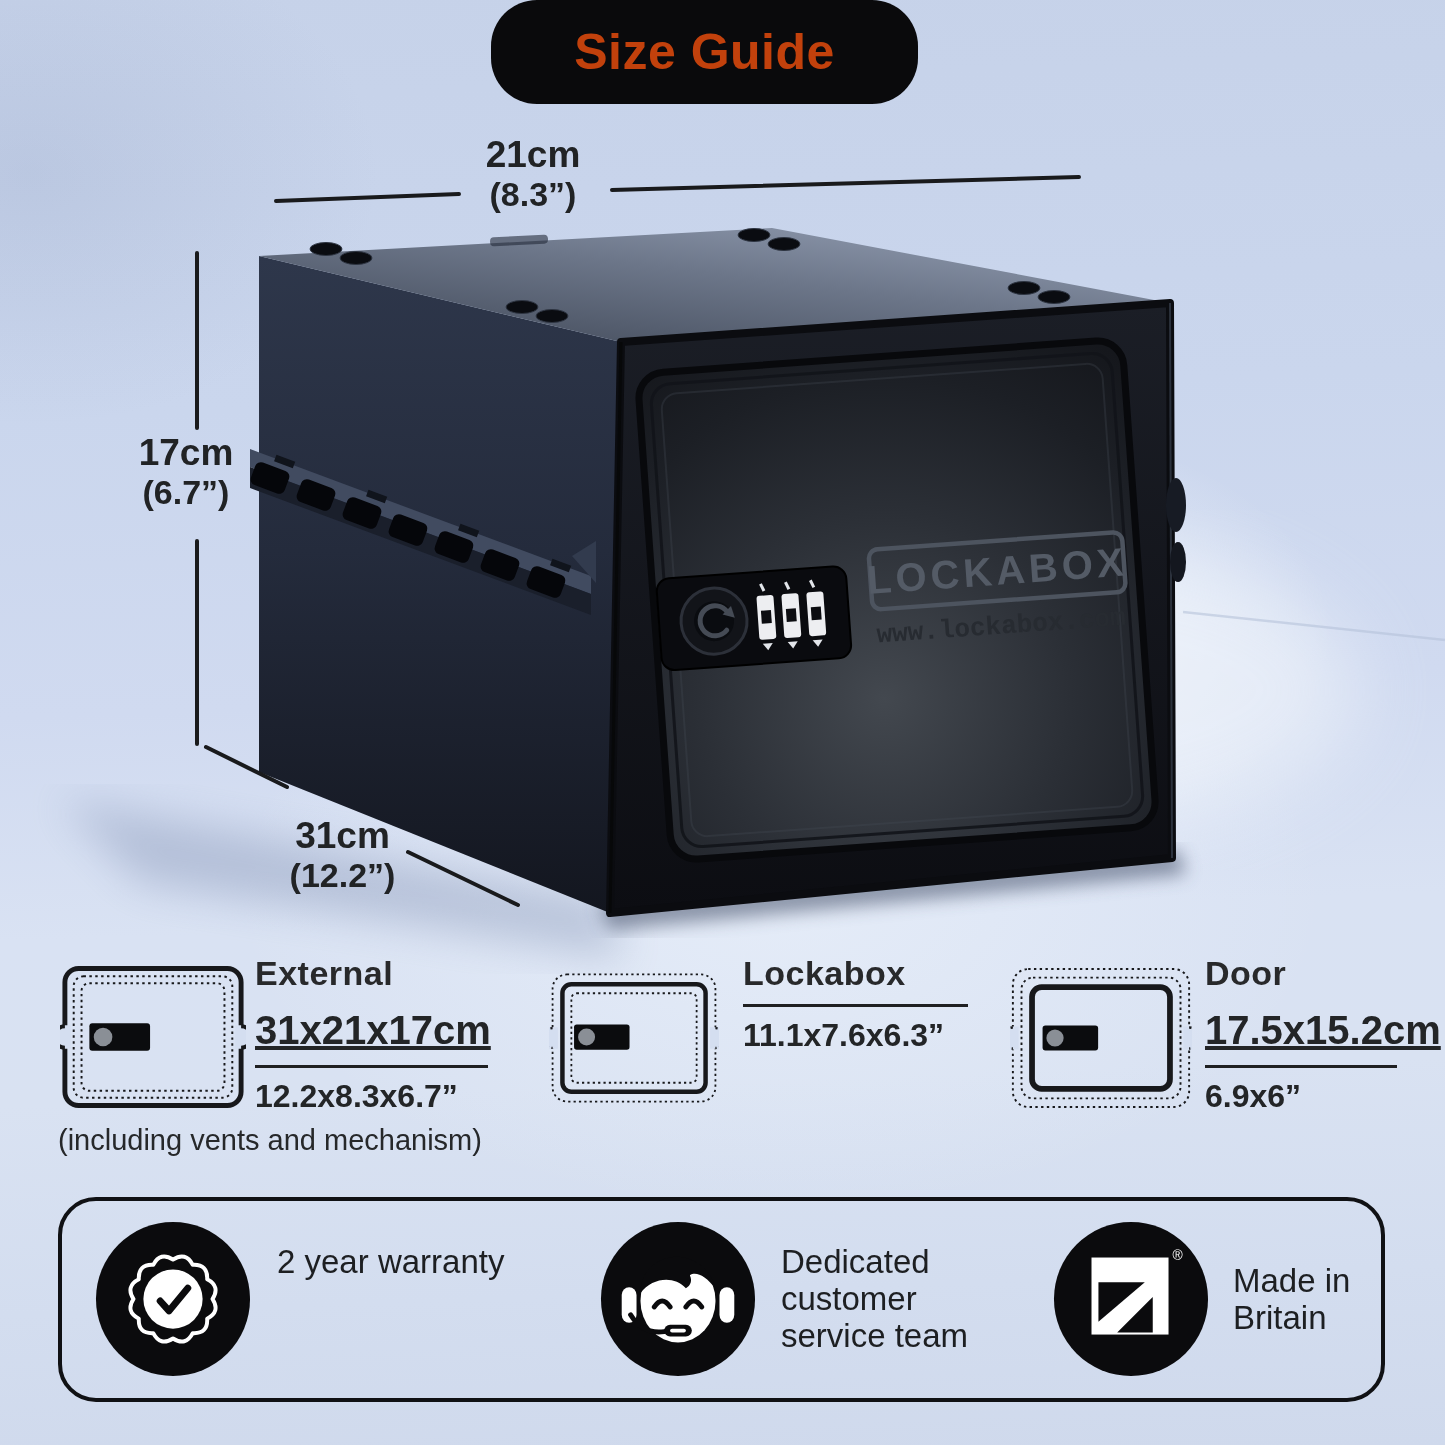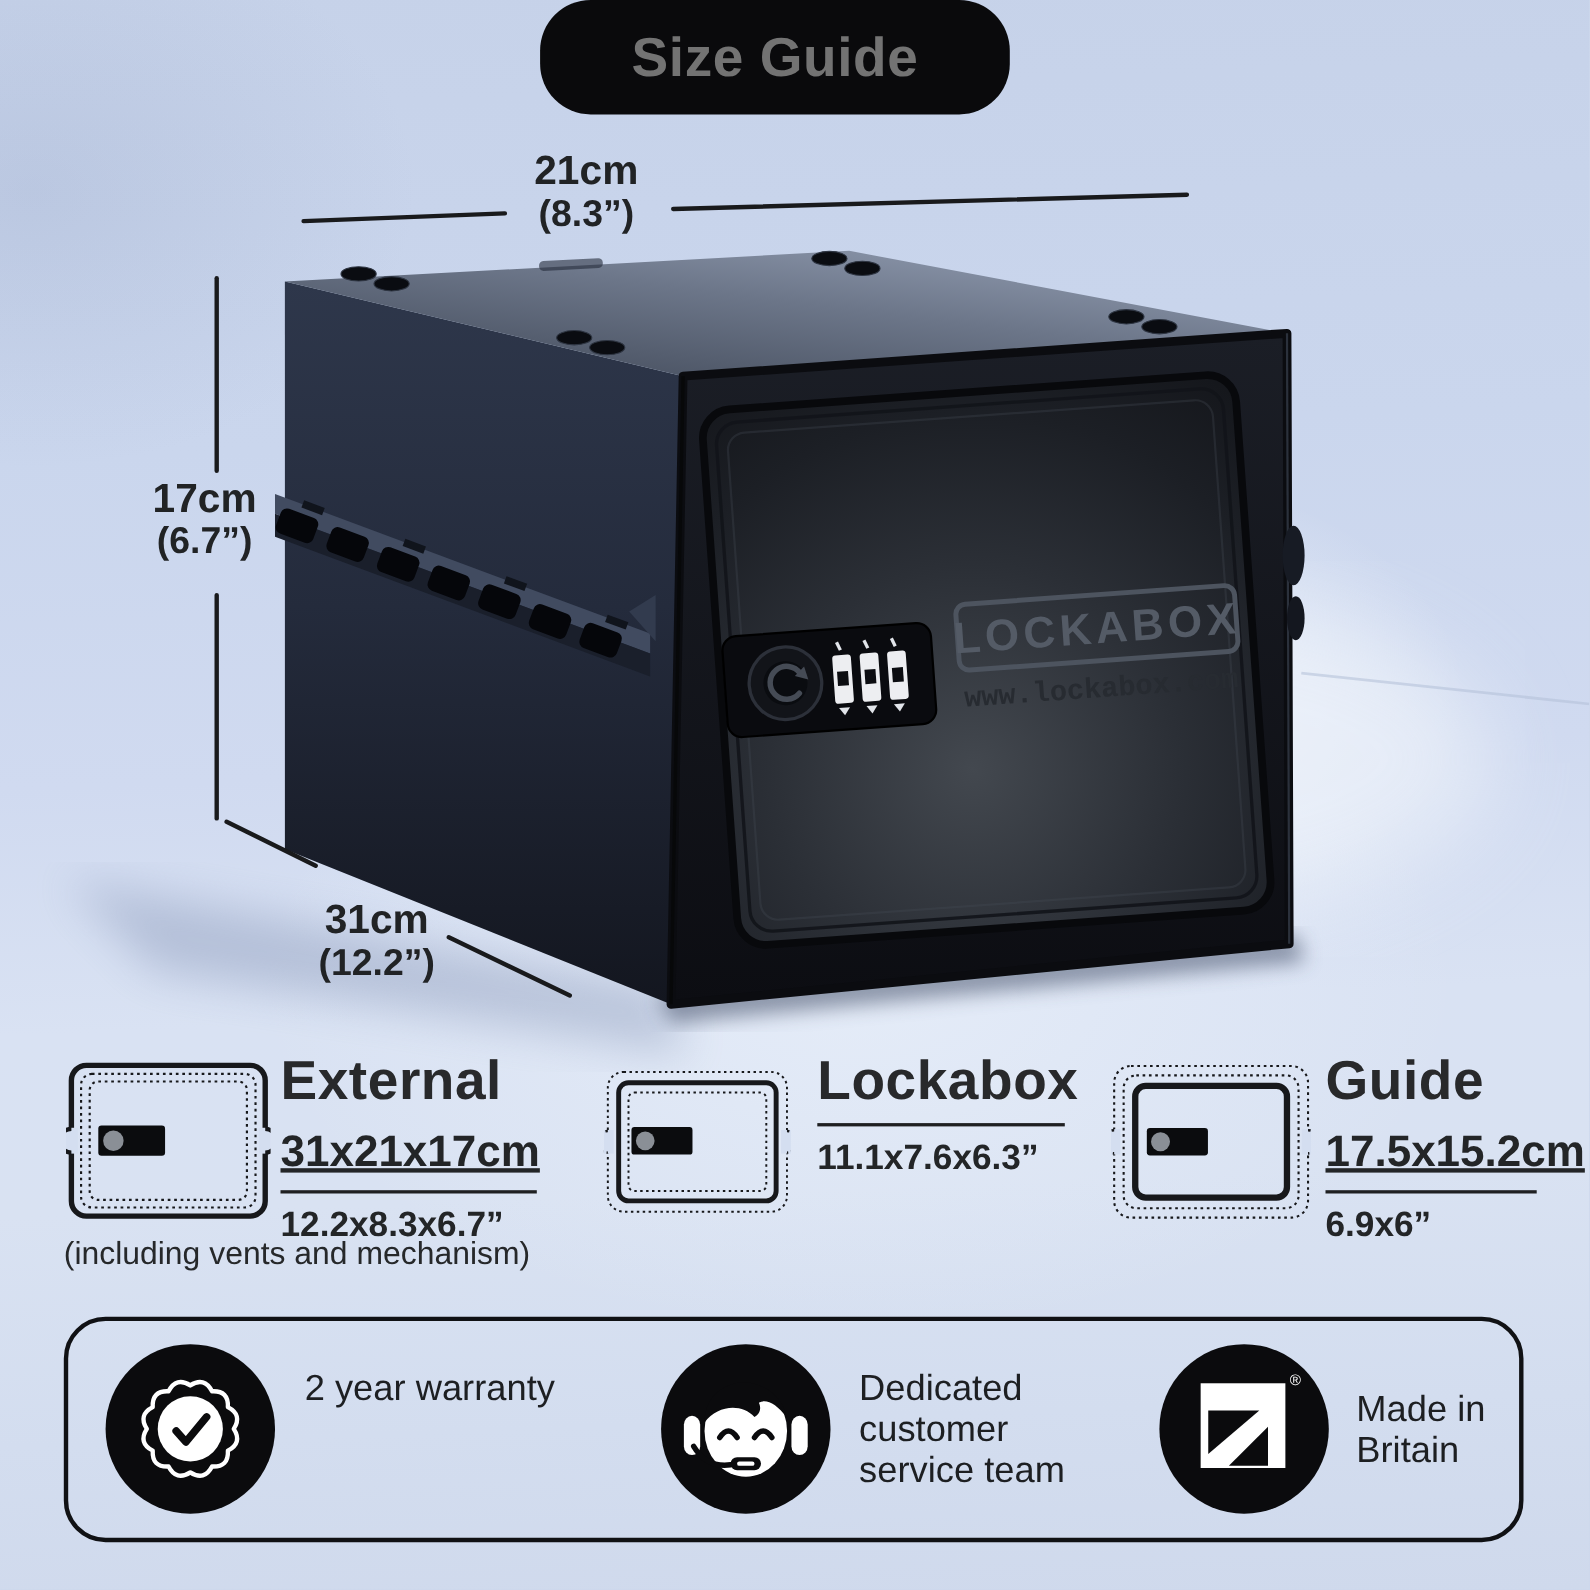--- a/index.html
+++ b/index.html
@@ -10,37 +10,37 @@
       radial-gradient(480px 300px at 69% 44%, rgba(249,252,255,.8), rgba(249,252,255,0) 70%),
       radial-gradient(760px 440px at 54% 62%, rgba(238,244,252,.55), rgba(238,244,252,0) 72%),
       radial-gradient(500px 360px at 2% 12%, rgba(140,156,190,.22), rgba(140,156,190,0) 70%),
       linear-gradient(178deg,#c6d2e9 0%,#cad6ed 28%,#d0daf0 48%,#d9e2f3 63%,#d9e2f2 74%,#d3ddef 88%,#cfd9ec 100%);
   }
   .scene{position:absolute;inset:0;z-index:1;}
   .title-pill{
     position:absolute;left:491px;top:0;width:427px;height:104px;background:#0a0a0c;
     border-radius:46px;display:flex;align-items:center;justify-content:center;z-index:3;
   }
-  .title-pill span{color:#737373;font-size:50px;font-weight:700;letter-spacing:.5px;}
+  .title-pill span{color:#c2410c;font-size:50px;font-weight:700;letter-spacing:.5px;}
   .dim{position:absolute;z-index:2;text-align:center;color:#212325;font-weight:800;line-height:1.12;}
   .dim .cm{font-size:37px;}
   .dim .in{font-size:34px;}
   #dim-width{left:413px;top:134px;width:240px;}
   #dim-height{left:86px;top:432px;width:200px;}
   #dim-depth{left:240px;top:779px;width:205px;margin-top:36px;}
 
   .spec-icon{position:absolute;z-index:2;}
   #spec-icon-1{left:60px;top:963px;width:186px;height:148px;}
   #spec-icon-2{left:549px;top:964px;width:170px;height:148px;}
   #spec-icon-3{left:1010px;top:964px;width:182px;height:148px;}
   .spec-text{position:absolute;z-index:2;}
   #spec-text-1{left:255px;top:956px;width:250px;}
   #spec-text-2{left:743px;top:956px;width:260px;}
   #spec-text-3{left:1205px;top:956px;width:200px;}
-  .spec-text h2{margin:0;font-size:50px;line-height:1.05;font-weight:800;color:#28292b;letter-spacing:.5px;}
+  .spec-text h2{margin:0;font-size:34px;line-height:1.05;font-weight:800;color:#28292b;letter-spacing:.5px;}
   .spec-text .metric{margin-top:16px;font-size:40px;font-weight:700;color:#232527;text-decoration:underline;}
   .spec-text .rule{margin:12px 0 10px 0;border-top:3px solid #1f2022;}
   #spec-text-1 .rule{width:233px;} #spec-text-2 .rule{width:225px;} #spec-text-3 .rule{width:192px;}
   .spec-text .imperial{font-size:32px;font-weight:700;color:#232527;}
   .spec-note{position:absolute;z-index:2;left:58px;top:1124px;font-size:29px;font-weight:400;color:#26282a;}
 
   .features-bar{
     position:absolute;z-index:2;left:58px;top:1197px;width:1327px;height:205px;
     border:4px solid #101114;border-radius:38px;box-sizing:border-box;background:transparent;
   }
@@ -246,21 +246,21 @@
       <rect x="0" y="63" width="9" height="24" fill="#d4def0"></rect>
       <path d="M3,64 a11,11 0 0 0 0,22" fill="none" stroke="#17181b" stroke-width="2.5" stroke-dasharray="2.5 3"></path>
       <rect x="181" y="63" width="9" height="24" fill="#d4def0"></rect>
       <path d="M187,64 a11,11 0 0 1 0,22" fill="none" stroke="#17181b" stroke-width="2.5" stroke-dasharray="2.5 3"></path>
       <rect x="23" y="22" width="144" height="106" rx="10" fill="none" stroke="#17181b" stroke-width="6"></rect>
       <rect x="34" y="62" width="58" height="26" rx="3" fill="#0b0c0e"></rect>
       <circle cx="47" cy="75" r="9" fill="#8a8f96"></circle>
     </svg>
   </div>
   <div class="spec-text" id="spec-text-3">
-    <h2>Guide</h2>
+    <h2>Door</h2>
     <div class="metric">17.5x15.2cm</div>
     <div class="rule"></div>
     <div class="imperial">6.9x6”</div>
   </div>
 
   <div class="features-bar"></div>
 
   <div class="feature-icon" id="feature-icon-1">
     <svg viewBox="-80 -80 160 160" width="158" height="158">
       <circle cx="0" cy="0" r="78" fill="#0b0b0d"></circle>

